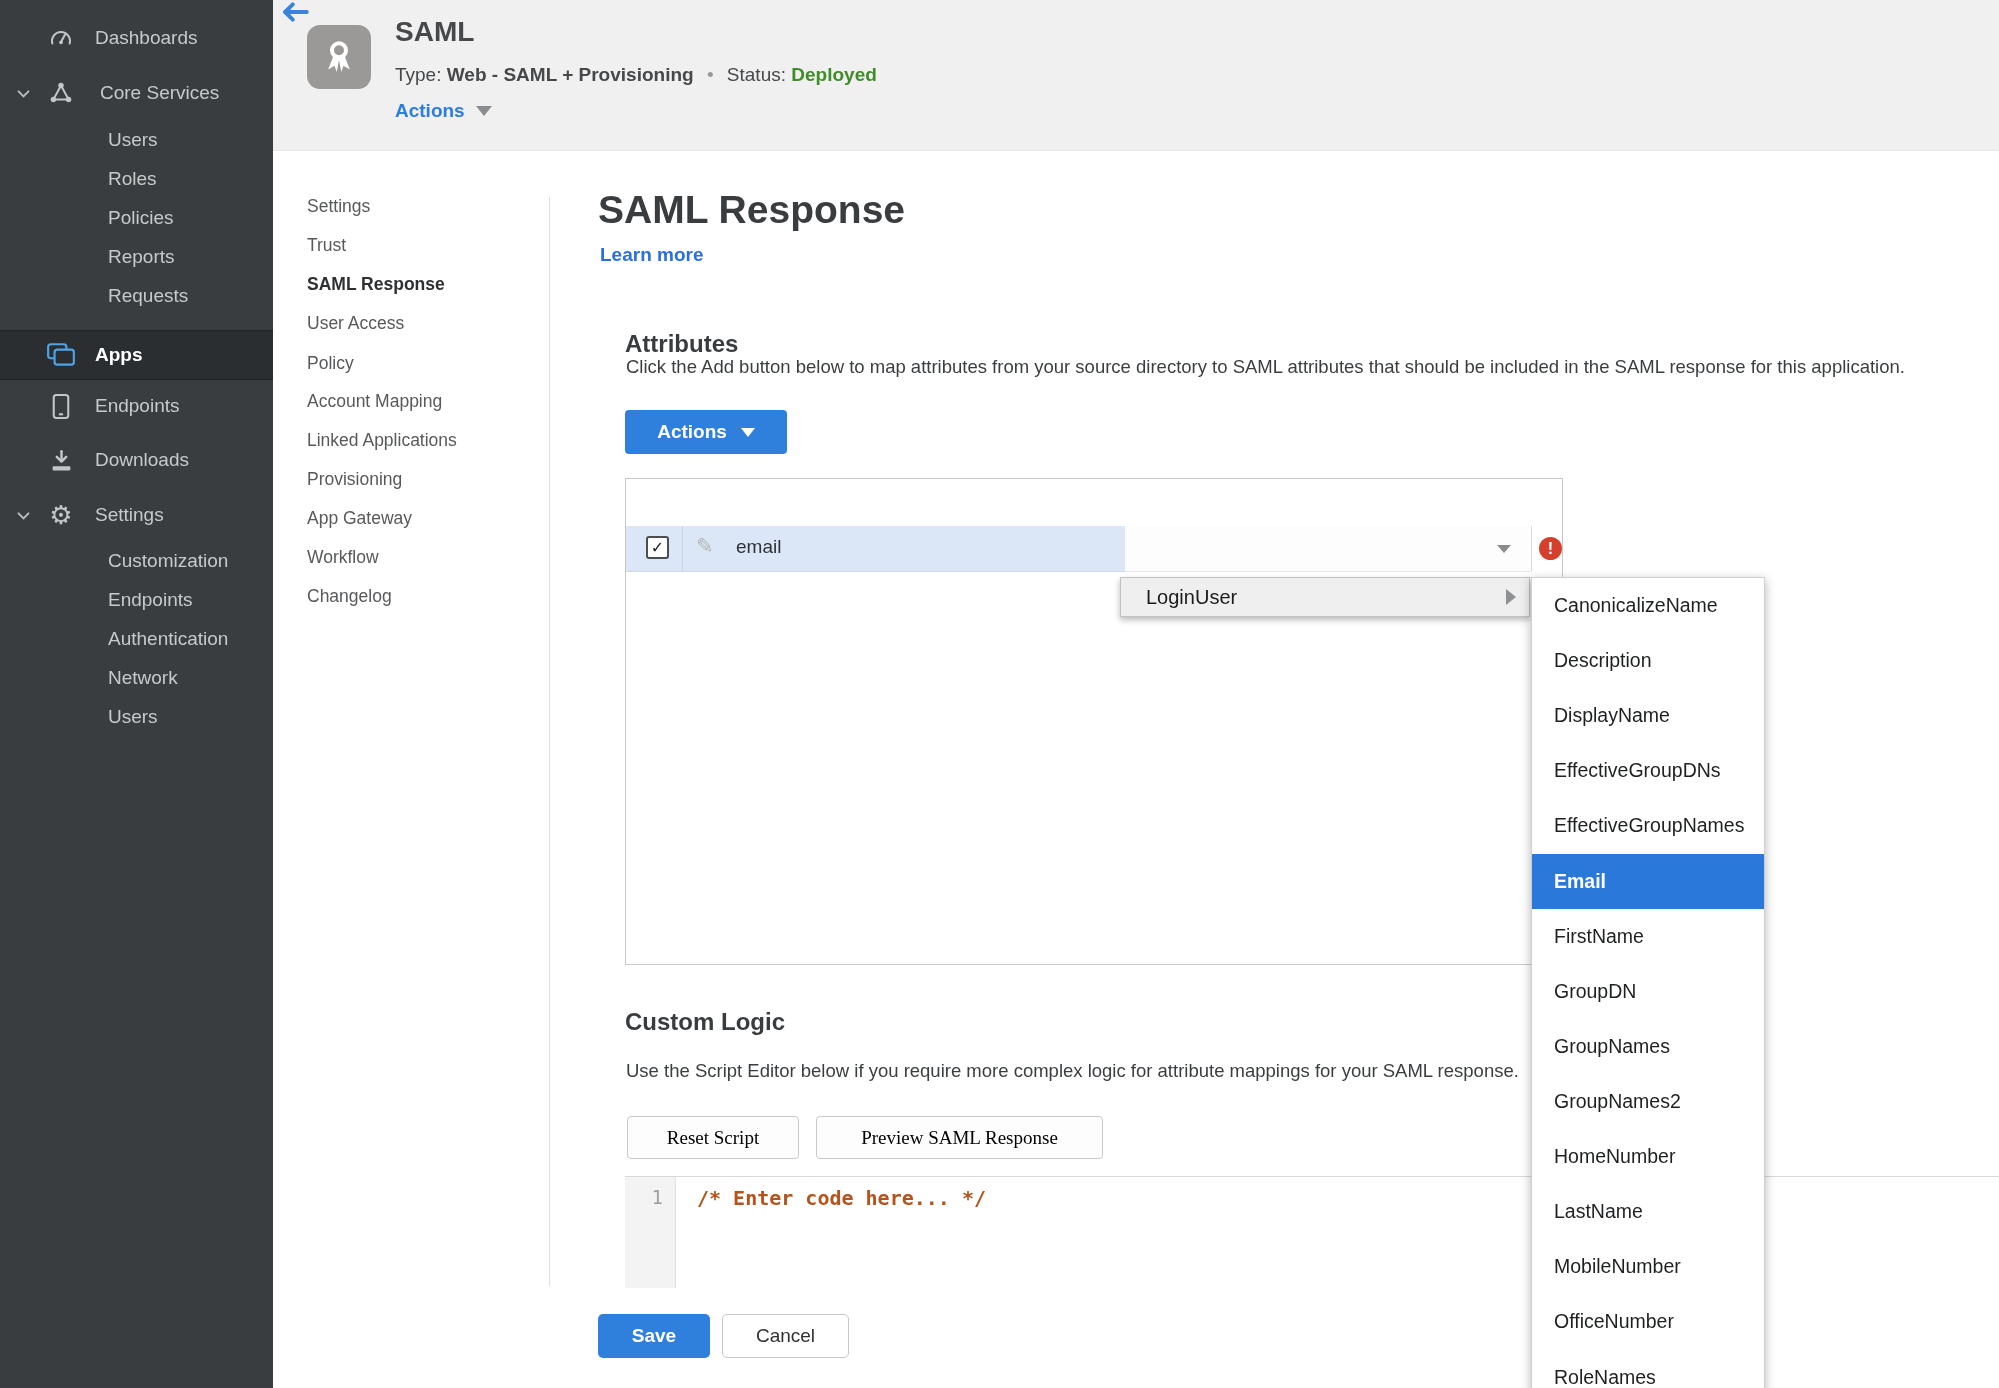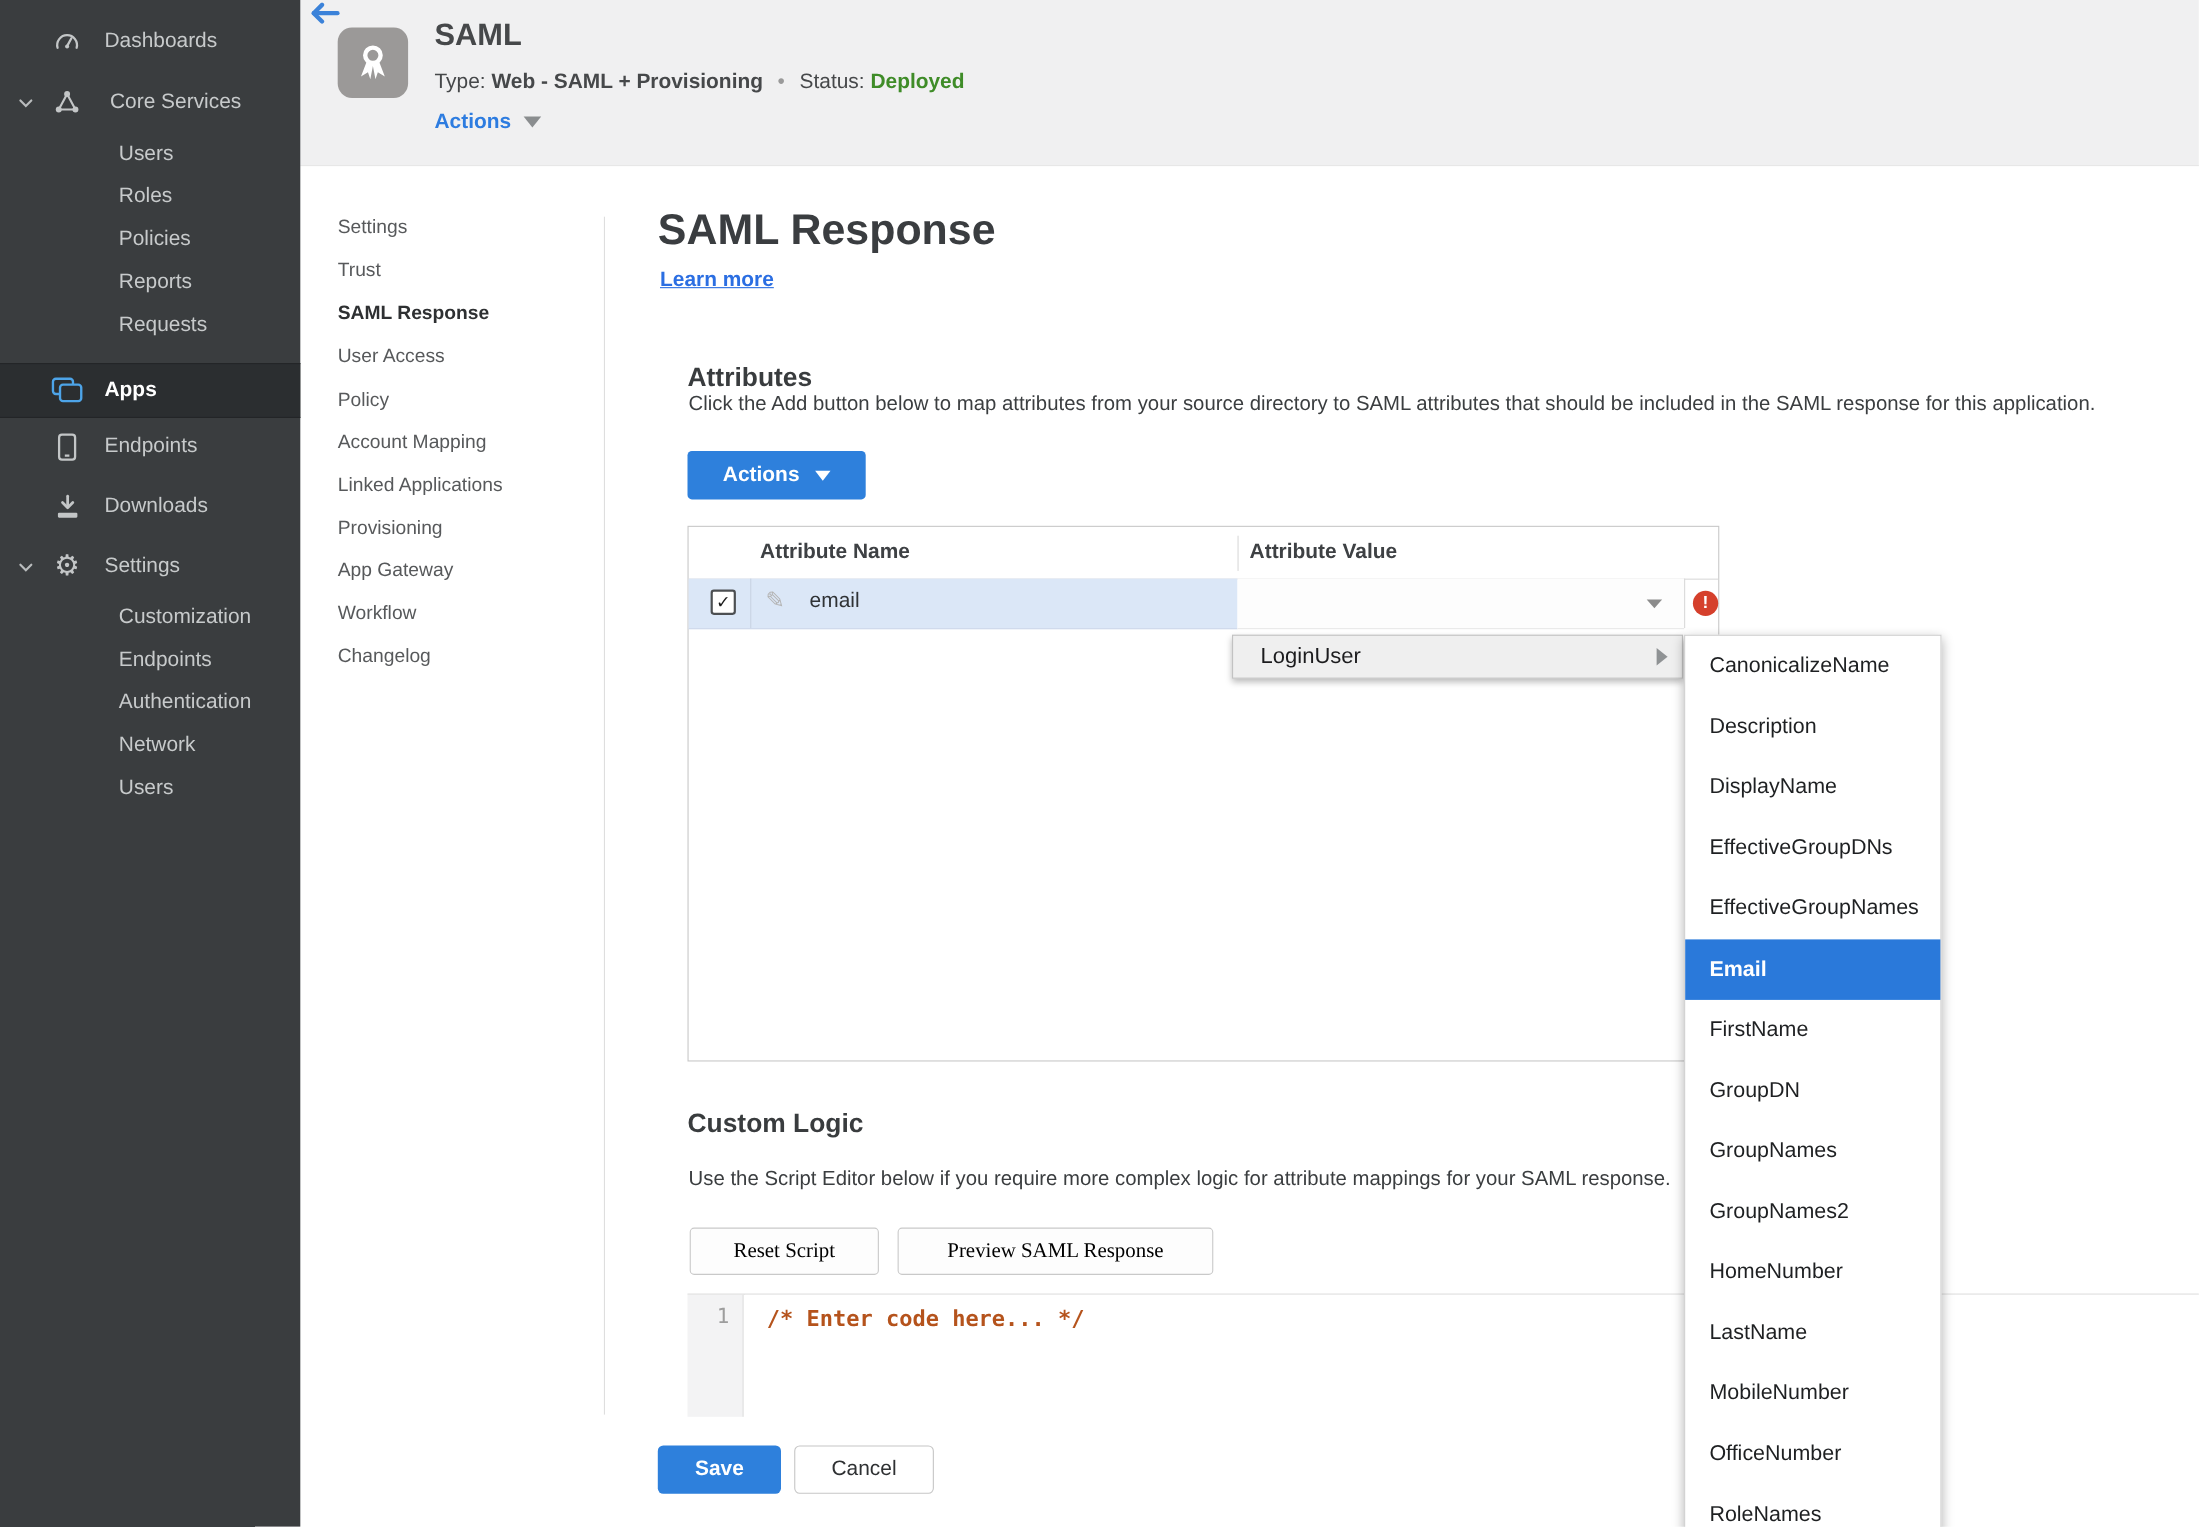--- a/index.html
+++ b/index.html
@@ -38,21 +38,21 @@
   .caret-down.small{border-left-width:7px;border-right-width:7px;border-top-width:8px;border-top-color:#8c8c8c;}
 
   
   .nav2-item{position:absolute;left:307px;height:30px;display:flex;align-items:center;
     font-size:17.5px;color:#57595b;cursor:pointer;white-space:nowrap;}
   .nav2-item.active{font-weight:bold;color:#2e3032;}
   .vdivider{position:absolute;left:549px;top:197px;width:1px;height:1089px;background:#dedede;}
 
   
   .h1{position:absolute;left:598px;top:188px;font-size:39px;font-weight:bold;color:#3a3d40;}
-  .learn-more{position:absolute;left:600px;top:244px;font-size:19px;font-weight:bold;color:#2b6ee2;cursor:pointer;text-decoration:underline;}
+  .learn-more{position:absolute;left:600px;top:244px;font-size:19px;font-weight:bold;color:#2b6ee2;cursor:pointer;}
   .h2{font-size:24px;font-weight:bold;color:#393c3e;position:absolute;}
   .h2.attrs{left:625px;top:298px;margin-top:32px;}
   .h2.custom{left:625px;top:1008px;}
   .desc{position:absolute;font-size:18.5px;color:#3b3e40;white-space:nowrap;}
   .desc.attrs{left:626px;top:356px;}
   .desc.custom{left:626px;top:1060px;}
 
   .btn-blue{background:#2e80dc;border:none;border-radius:4px;color:#fff;font-weight:bold;
     font-size:19px;display:flex;align-items:center;justify-content:center;cursor:pointer;
     font-family:"Liberation Sans", sans-serif;}
@@ -270,25 +270,20 @@
 
 <div class="h2 attrs">Attributes</div>
 <div class="desc attrs">Click the Add button below to map attributes from your source directory to SAML attributes that should be included in the SAML response for this application.</div>
 
 <button class="btn-blue actions-btn">
   <span>Actions</span>
   <span class="caret-down white"></span>
 </button>
 
 <div class="attr-table">
-  <div class="thead">
-    <span class="th-name">Attribute Name</span>
-    <span class="th-sep"></span>
-    <span class="th-value">Attribute Value</span>
-  </div>
   <div class="trow">
     <div class="name-cell">
       <span class="checkbox">✓</span>
       <span class="cb-sep"></span>
       <span class="pencil">✎</span>
       <span class="row-label">email</span>
     </div>
     <div class="value-cell">
       <span class="caret-down small value-caret"></span>
     </div>

